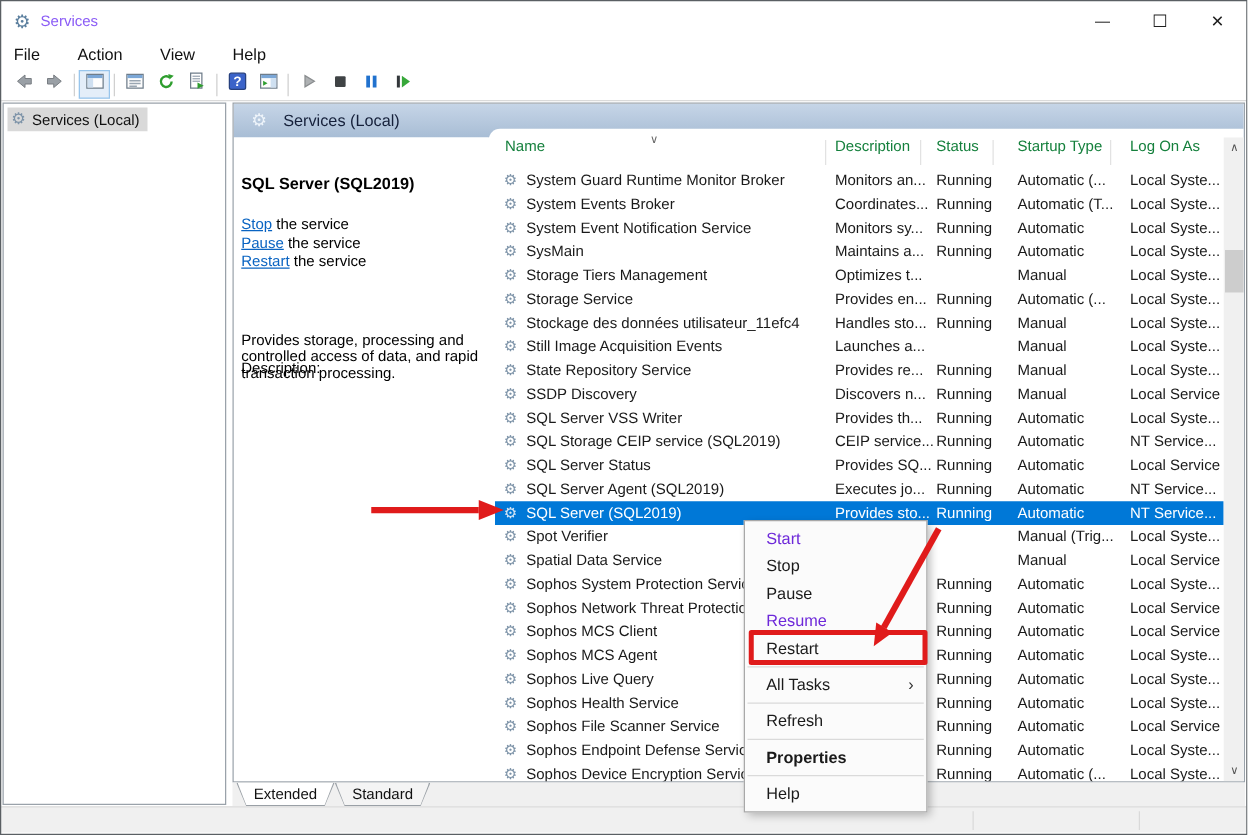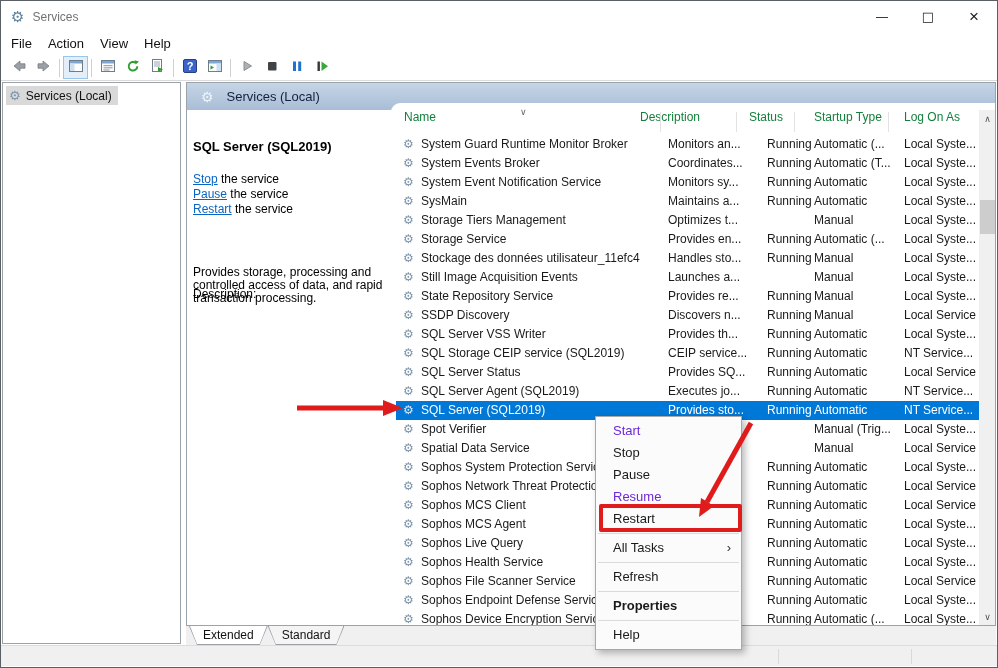--- a/index.html
+++ b/index.html
@@ -9,29 +9,29 @@
     font-family: "Liberation Sans", sans-serif;
     background: #ffffff;
     overflow: hidden;
     color: #1a1a1a;
   }
   .window-border { position:absolute; inset:0; border:1px solid #5a5f63; z-index:100; pointer-events:none; }
 
   
   .titlebar { position:absolute; left:1px; top:1px; right:1px; height:31px; background:#fff; display:flex; align-items:center; }
   .app-icon { margin-left:10px; font-size:15px; color:#5b7f9e; font-family:"DejaVu Sans",sans-serif; }
-  .app-title { margin-left:8px; font-size:12px; color:#737373; }
+  .app-title { margin-left:8px; font-size:12px; color:#8b5cf6; }
   .win-controls { position:absolute; right:0; top:0; height:31px; display:flex; }
   .win-btn { width:46px; height:31px; display:flex; align-items:center; justify-content:center; color:#202020; }
   .win-btn.min { font-size:12px; }
   .win-btn.max { font-size:13px; font-family:"DejaVu Sans",sans-serif; }
   .win-btn.close { font-size:17px; }
 
   
-  .menubar { position:absolute; left:1px; top:32px; right:1px; height:23px; background:#fff; display:flex; align-items:center; padding-left:2px; }
+  .menubar { position:absolute; left:1px; top:32px; right:1px; height:23px; background:#fff; display:flex; align-items:center; padding-left:2px;gap:14px; }
   .mb-item { padding:0 8px; font-size:13px; color:#111; }
 
   
   .toolbar { position:absolute; left:1px; top:55px; right:1px; height:26px; background:#fff; border-bottom:1px solid #dadada; display:flex; align-items:center; padding-left:5px; }
   .tbtn { width:25px; height:23px; display:flex; align-items:center; justify-content:center; border:1px solid transparent; }
   .tbtn.pressed { background:#e4eef9; border:1px solid #98c5ec; }
   .tsep { width:1px; height:18px; background:#d0d0d0; margin:0 3px; }
 
   
   .left-panel { position:absolute; left:2px; top:82px; width:179px; height:562px; background:#fff; border:1px solid #9aa2aa; }
@@ -58,21 +58,21 @@
   .col-header { position:absolute; top:27px; height:23px; font-size:12px; color:#15803d; }
   .col-sep { position:absolute; top:29px; height:20px; width:1px; background:#e2e2e2; }
   .sort-icon { position:absolute; left:333px; top:24px; font-size:9px; color:#666; font-family:"DejaVu Sans",sans-serif; }
 
   .rows { position:absolute; left:209px; top:52px; width:583px; height:491px; overflow:hidden; }
   .svc-row { position:relative; height:19px; white-space:nowrap; font-size:12px; color:#1a1a1a; }
   .svc-row span { position:absolute; top:0; line-height:19px; }
   .svc-row .gear { left:7px; font-size:12px; color:#7d93a8; font-family:"DejaVu Sans",sans-serif; }
   .svc-row .c-name    { left:25px;  }
   .svc-row .c-desc    { left:272px; }
-  .svc-row .c-status  { left:371px; }
+  .svc-row .c-status  { left:353px; }
   .svc-row .c-startup { left:418px; }
   .svc-row .c-logon   { left:508px; }
   .svc-row.selected { background:#0078d7; color:#fff; }
   .svc-row.selected .gear { color:#d6e6f5; }
 
   
   .vscroll { position:absolute; left:792px; top:27px; width:17px; bottom:0; background:#f0f0f0; }
   .vs-btn { position:absolute; left:0; width:17px; height:17px; display:flex; align-items:center; justify-content:center; font-size:9px; color:#505050; font-family:"DejaVu Sans",sans-serif; }
   .vs-up { top:0; } .vs-down { bottom:0; }
   .vs-thumb { position:absolute; left:1px; top:90px; width:15px; height:34px; background:#cdcdcd; }
@@ -231,21 +231,21 @@
       <div><a href="#">Restart</a><span> the service</span></div>
     </div>
     <div class="desc-label">Description:</div>
     <div class="desc-text">Provides storage, processing and controlled access of data, and rapid transaction processing.</div>
   </div>
 
   <div class="list-card"></div>
 
   <span class="sort-icon">∨</span>
   <div class="col-header" style="left:217px;">Name</div>
-  <div class="col-header" style="left:453px;">Description</div>
+  <div class="col-header" style="left:481px;">Description</div>
   <div class="col-header" style="left:562px;">Status</div>
   <div class="col-header" style="left:627px;">Startup Type</div>
   <div class="col-header" style="left:717px;">Log On As</div>
   <div class="col-sep" style="left:473px;"></div>
   <div class="col-sep" style="left:549px;"></div>
   <div class="col-sep" style="left:607px;"></div>
   <div class="col-sep" style="left:701px;"></div>
 
   <div class="rows">
   <div class="svc-row">

